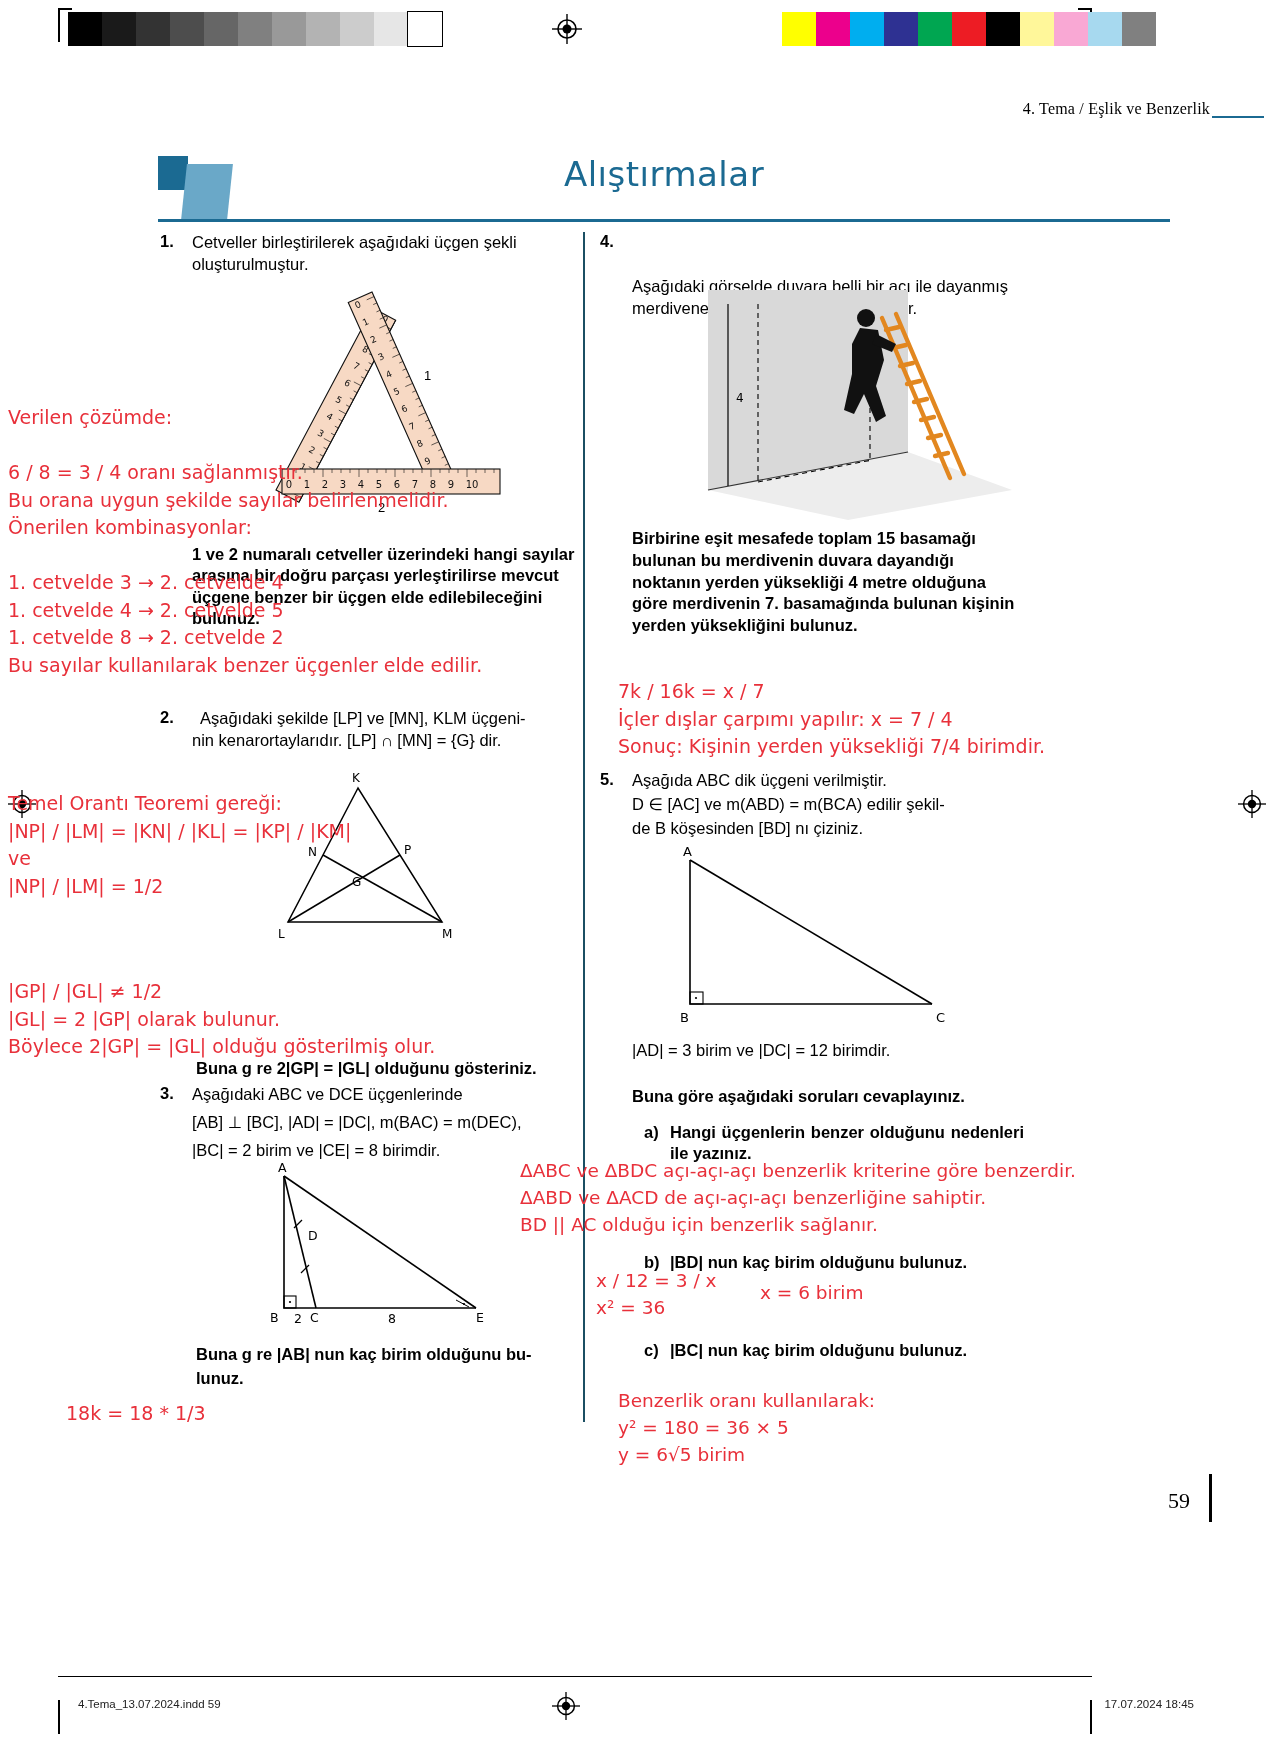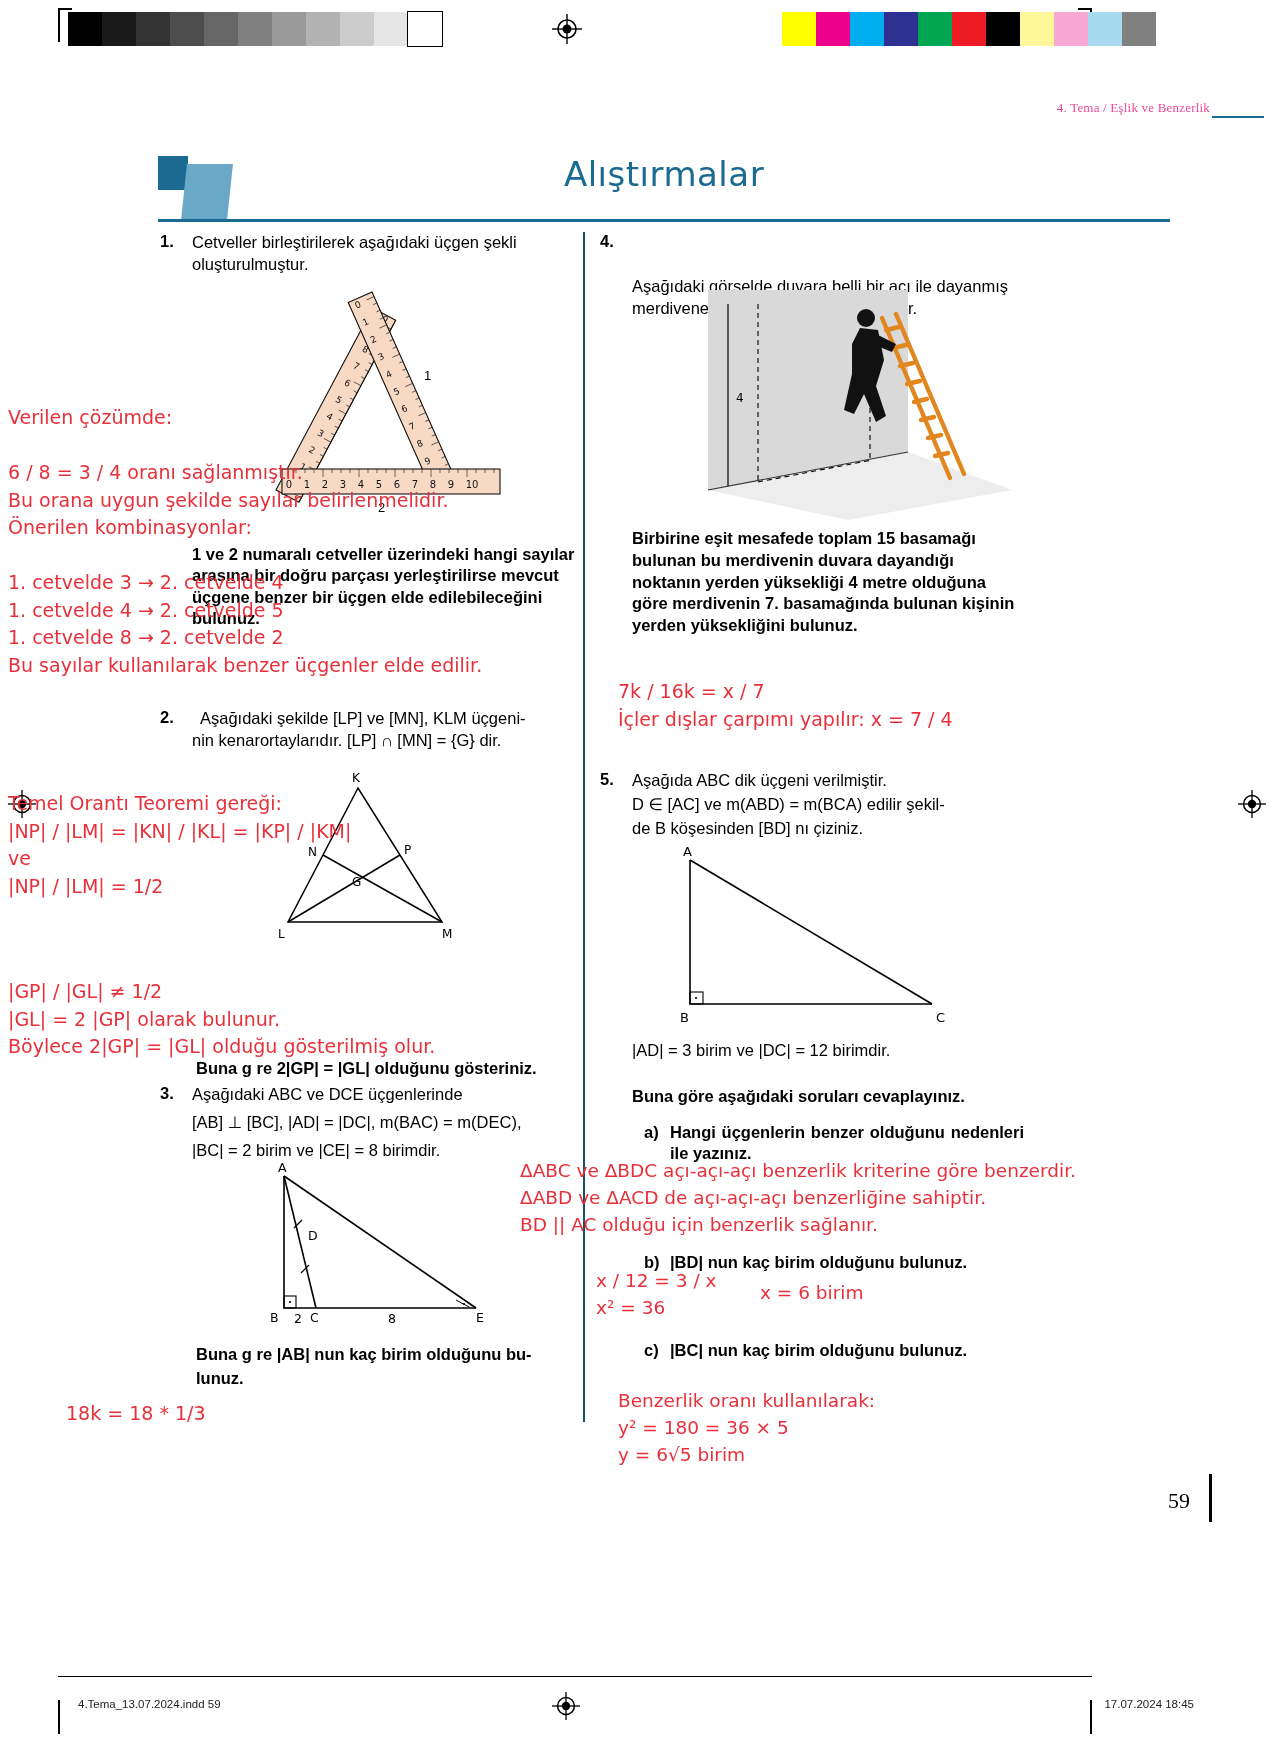--- a/index.html
+++ b/index.html
@@ -17,21 +17,21 @@
   .crop { position:absolute; background:#000; }
   .swatch-row { position:absolute; display:flex; height:34px; }
   .swatch-row div { width:34px; height:34px; }
   .reg { position:absolute; width:26px; height:26px; }
   .reg svg { display:block; }
 
   
   .theme-head {
     position:absolute; right:64px; top:100px;
     font-family:"Liberation Serif", serif;
-    font-size:13px; color:#ec4899; letter-spacing:.2px; white-space:nowrap;
+    font-size:16px; color:#000000; letter-spacing:.2px; white-space:nowrap;
   }
   .theme-rule {
     position:absolute; right:10px; top:116px; width:52px; height:2px; background:#1b6a92;
   }
 
   .title-wrap { position:absolute; left:158px; top:152px; width:1012px; height:70px; }
   .title-text {
     position:absolute; left:0; right:0; top:2px;
     text-align:center; font-size:34px; color:#1b6a92; font-weight:400;
     font-family:"DejaVu Sans", sans-serif; letter-spacing:.5px;
@@ -467,21 +467,21 @@
 
   <div class="abs" style="left:644px;top:1340px;width:380px;">
     <span class="qtext bold abs" style="left:0;top:0;">c)</span>
     <span class="qtext bold abs" style="left:26px;top:0;width:354px;white-space:nowrap;">|BC| nun kaç birim olduğunu bulunuz.</span>
   </div>
 
   <div class="red" style="left:8px;top:404px;"><div>Verilen çözümde:</div><div>&nbsp;</div><div>6 / 8 = 3 / 4 oranı sağlanmıştır.</div><div>Bu orana uygun şekilde sayılar belirlenmelidir.</div><div>Önerilen kombinasyonlar:</div><div>&nbsp;</div><div>1. cetvelde 3 → 2. cetvelde 4</div><div>1. cetvelde 4 → 2. cetvelde 5</div><div>1. cetvelde 8 → 2. cetvelde 2</div><div>Bu sayılar kullanılarak benzer üçgenler elde edilir.</div></div>
   <div class="red" style="left:8px;top:790px;"><div>Temel Orantı Teoremi gereği:</div><div>|NP| / |LM| = |KN| / |KL| = |KP| / |KM|</div><div>ve</div><div>|NP| / |LM| = 1/2</div></div>
   <div class="red" style="left:8px;top:978px;"><div>|GP| / |GL| ≠ 1/2</div><div>|GL| = 2 |GP| olarak bulunur.</div><div>Böylece 2|GP| = |GL| olduğu gösterilmiş olur.</div></div>
   <div class="red" style="left:66px;top:1400px;"><div>18k = 18 * 1/3</div></div>
-  <div class="red" style="left:618px;top:678px;"><div>7k / 16k = x / 7</div><div>İçler dışlar çarpımı yapılır: x = 7 / 4</div></div>
+  <div class="red" style="left:618px;top:678px;"><div>7k / 16k = x / 7</div><div>İçler dışlar çarpımı yapılır: x = 7 / 4</div><div>Sonuç: Kişinin yerden yüksekliği 7/4 birimdir.</div></div>
   <div class="red" style="left:520px;top:1158px;font-size:18.5px;"><div>ΔABC ve ΔBDC açı-açı-açı benzerlik kriterine göre benzerdir.</div><div>ΔABD ve ΔACD de açı-açı-açı benzerliğine sahiptir.</div><div>BD || AC olduğu için benzerlik sağlanır.</div></div>
   <div class="red" style="left:596px;top:1268px;font-size:18.5px;"><div>x / 12 = 3 / x</div><div>x² = 36</div></div>
   <div class="red" style="left:760px;top:1280px;font-size:18.5px;">x = 6 birim</div>
   <div class="red" style="left:618px;top:1388px;font-size:18.5px;"><div>Benzerlik oranı kullanılarak:</div><div>y² = 180 = 36 × 5</div><div>y = 6√5 birim</div></div>
 
   <div class="pageno">59</div>
   <div class="pageno-rule"></div>
 
   <div class="footer" style="left:78px;">4.Tema_13.07.2024.indd   59</div>
   <div class="footer" style="right:80px;">17.07.2024   18:45</div>

